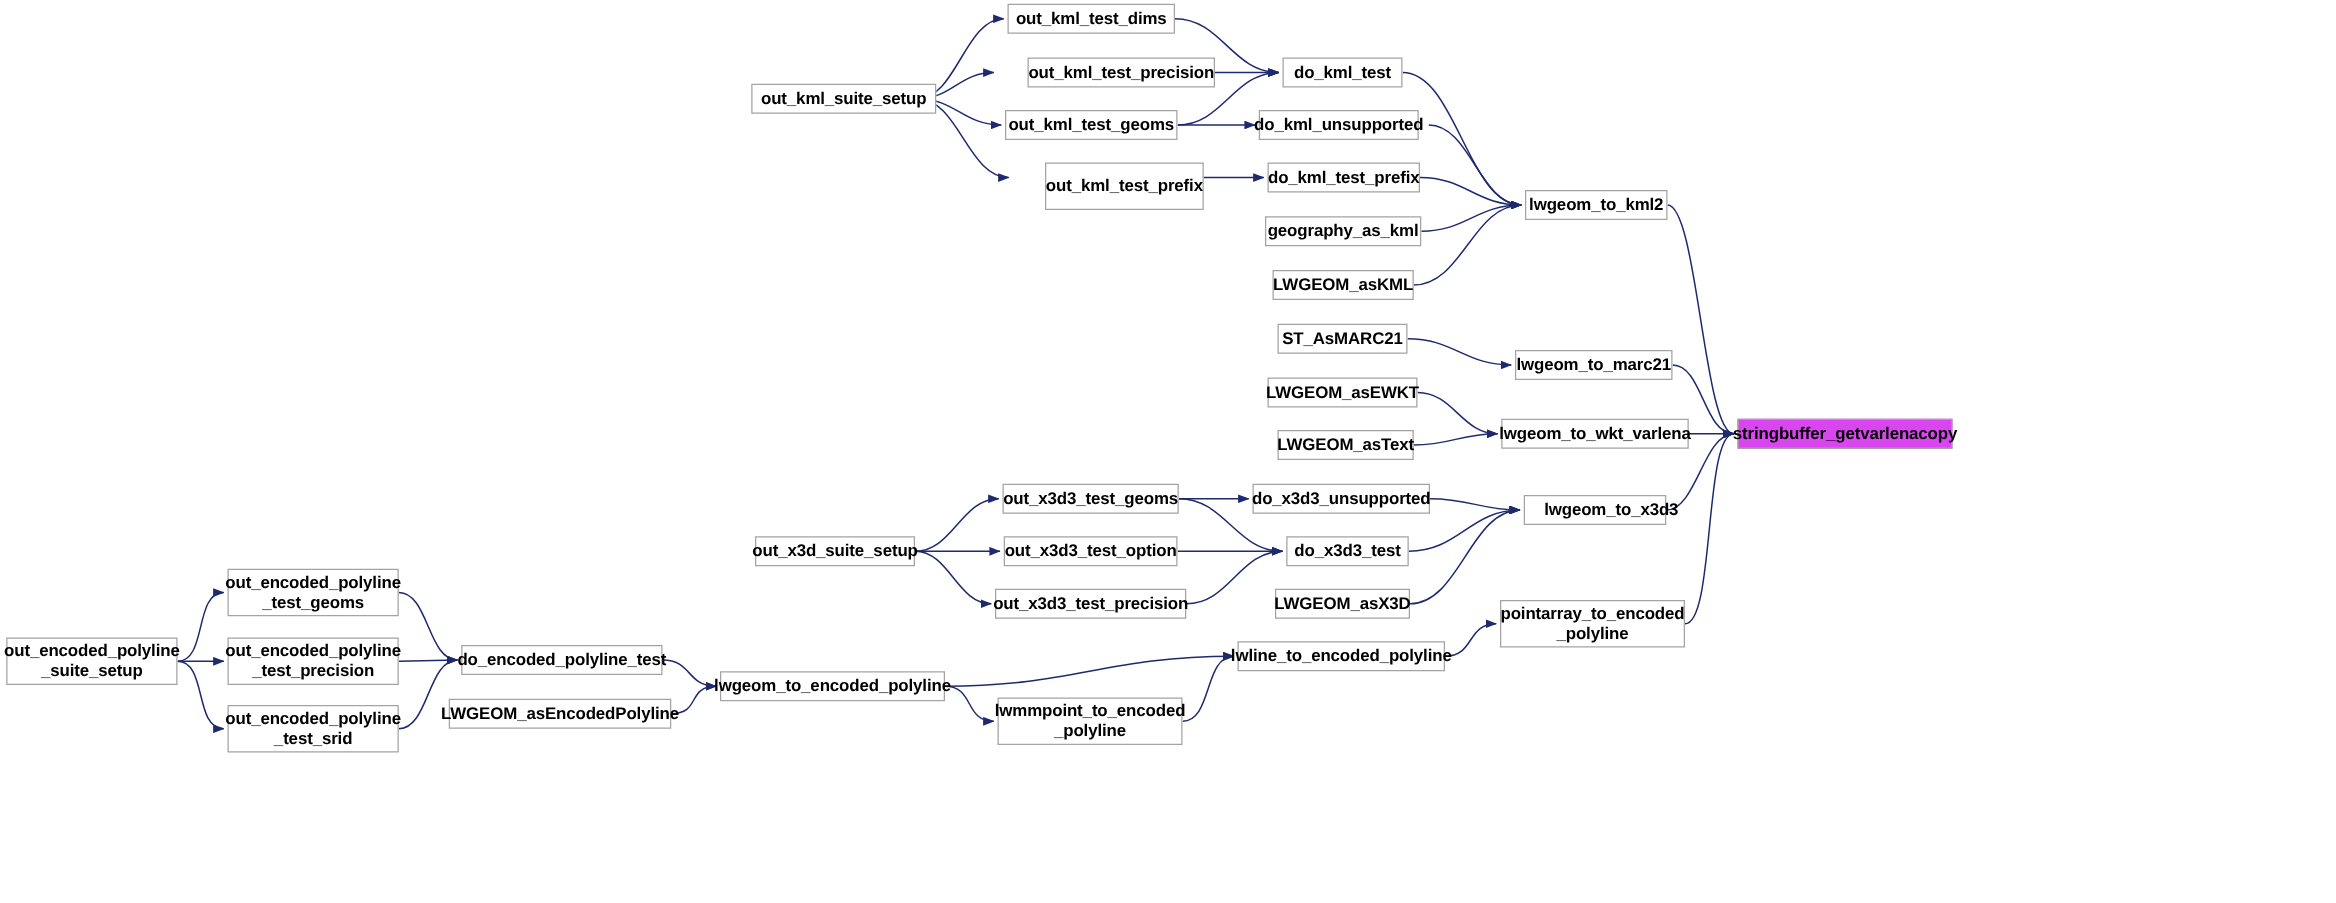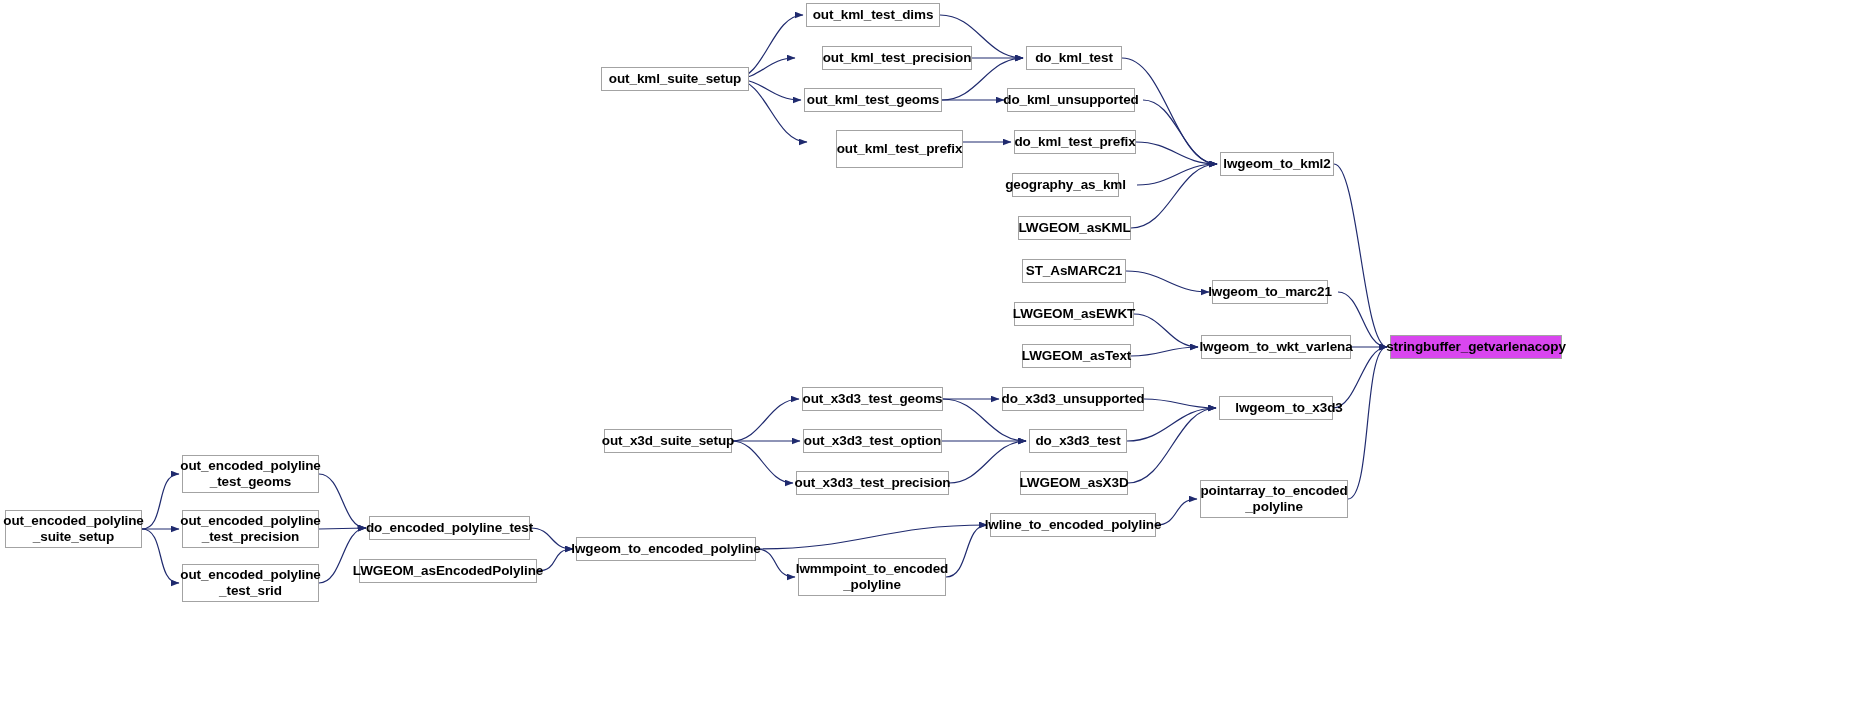--- a/index.html
+++ b/index.html
@@ -106,24 +106,24 @@
   <div id="nodes">
       <div class="node" style="left: 806px; top: 3px; width: 134px; height: 24px;"><span>out_kml_test_dims</span></div>
       <div class="node" style="left: 798px; top: 46px; width: 150px; height: 24px; margin-left: 24px;"><span>out_kml_test_precision</span></div>
       <div class="node" style="left: 1026px; top: 46px; width: 96px; height: 24px;"><span>do_kml_test</span></div>
       <div class="node" style="left: 601px; top: 67px; width: 148px; height: 24px;"><span>out_kml_suite_setup</span></div>
       <div class="node" style="left: 804px; top: 88px; width: 138px; height: 24px; justify-content: center;"><span>out_kml_test_geoms</span></div>
       <div class="node" style="left: 1007px; top: 88px; width: 128px; height: 24px;"><span>do_kml_unsupported</span></div>
       <div class="node" style="left: 810px; top: 130px; width: 127px; height: 38px; margin-left: 26px;"><span>out_kml_test_prefix</span></div>
       <div class="node" style="left: 1014px; top: 130px; width: 122px; height: 24px;"><span>do_kml_test_prefix</span></div>
       <div class="node" style="left: 1220px; top: 152px; width: 114px; height: 24px;"><span>lwgeom_to_kml2</span></div>
-      <div class="node" style="left: 1012px; top: 173px; width: 107px; height: 24px;"><span>geography_as_kml</span></div>
+      <div class="node" style="left: 1012px; top: 173px; width: 125px; height: 24px;"><span>geography_as_kml</span></div>
       <div class="node" style="left: 1018px; top: 216px; width: 113px; height: 24px;"><span>LWGEOM_asKML</span></div>
       <div class="node" style="left: 1022px; top: 259px; width: 104px; height: 24px;"><span>ST_AsMARC21</span></div>
-      <div class="node" style="left: 1212px; top: 280px; width: 116px; height: 24px; align-items: center;"><span>lwgeom_to_marc21</span></div>
+      <div class="node" style="left: 1212px; top: 280px; width: 126px; height: 24px; align-items: center;"><span>lwgeom_to_marc21</span></div>
       <div class="node" style="left: 1014px; top: 302px; width: 120px; height: 24px;"><span>LWGEOM_asEWKT</span></div>
       <div class="node" style="left: 1201px; top: 335px; width: 150px; height: 24px;"><span>lwgeom_to_wkt_varlena</span></div>
       <div class="node highlight" style="left: 1390px; top: 335px; width: 172px; height: 24px;"><span>stringbuffer_getvarlenacopy</span></div>
       <div class="node" style="left: 1022px; top: 344px; width: 109px; height: 24px;"><span>LWGEOM_asText</span></div>
       <div class="node" style="left: 802px; top: 387px; width: 141px; height: 24px;"><span>out_x3d3_test_geoms</span></div>
       <div class="node" style="left: 1002px; top: 387px; width: 142px; height: 24px;"><span>do_x3d3_unsupported</span></div>
       <div class="node" style="left: 1219px; top: 396px; width: 114px; height: 24px; padding-left: 26px;"><span>lwgeom_to_x3d3</span></div>
       <div class="node" style="left: 604px; top: 429px; width: 128px; height: 24px;"><span>out_x3d_suite_setup</span></div>
       <div class="node" style="left: 803px; top: 429px; width: 139px; height: 24px;"><span>out_x3d3_test_option</span></div>
       <div class="node" style="left: 1029px; top: 429px; width: 98px; height: 24px;"><span>do_x3d3_test</span></div>

